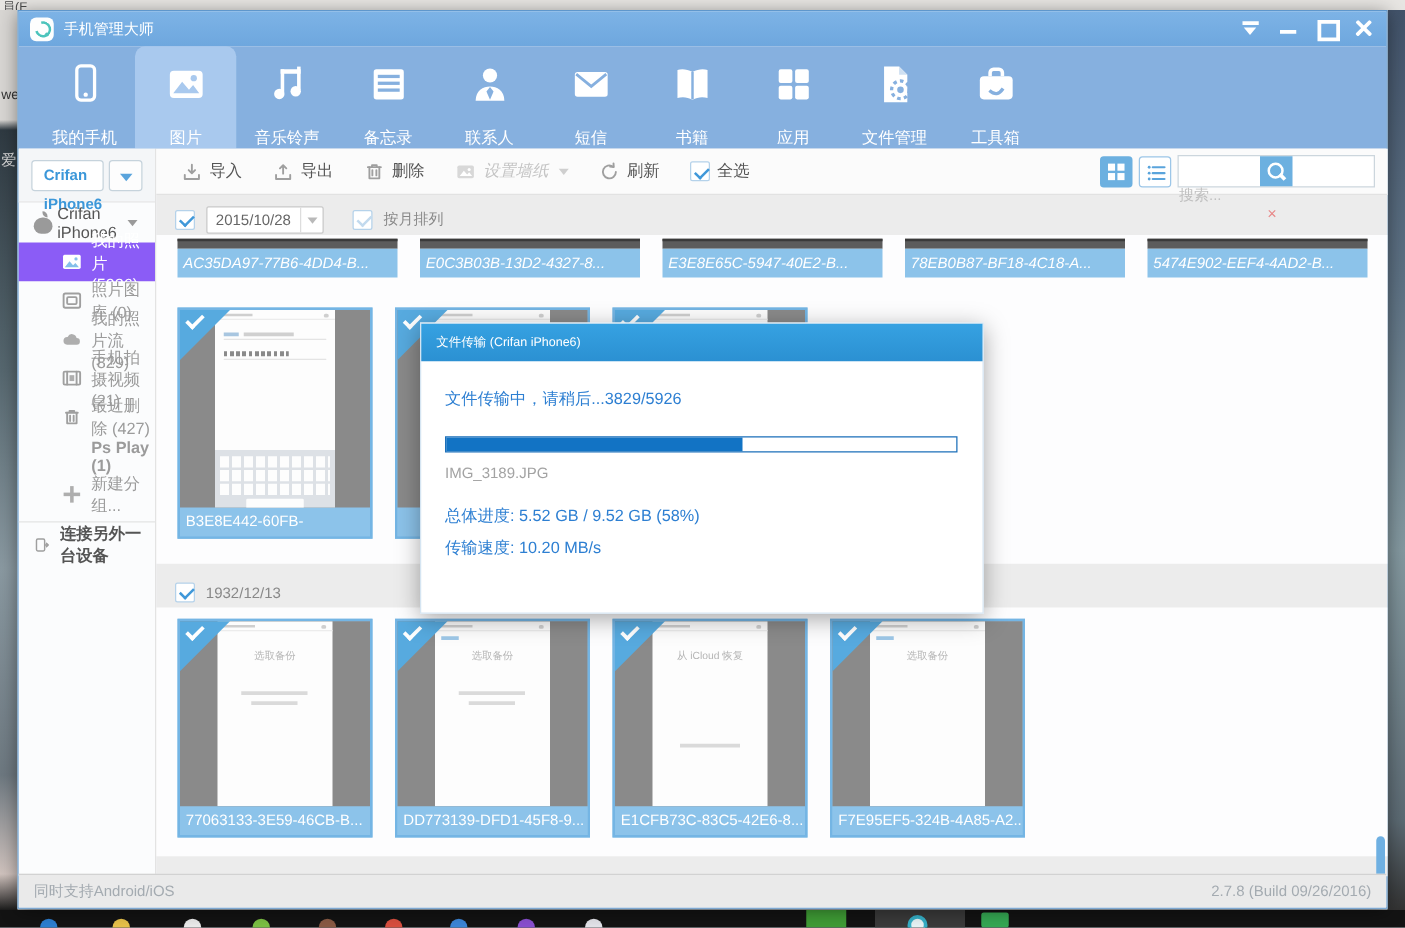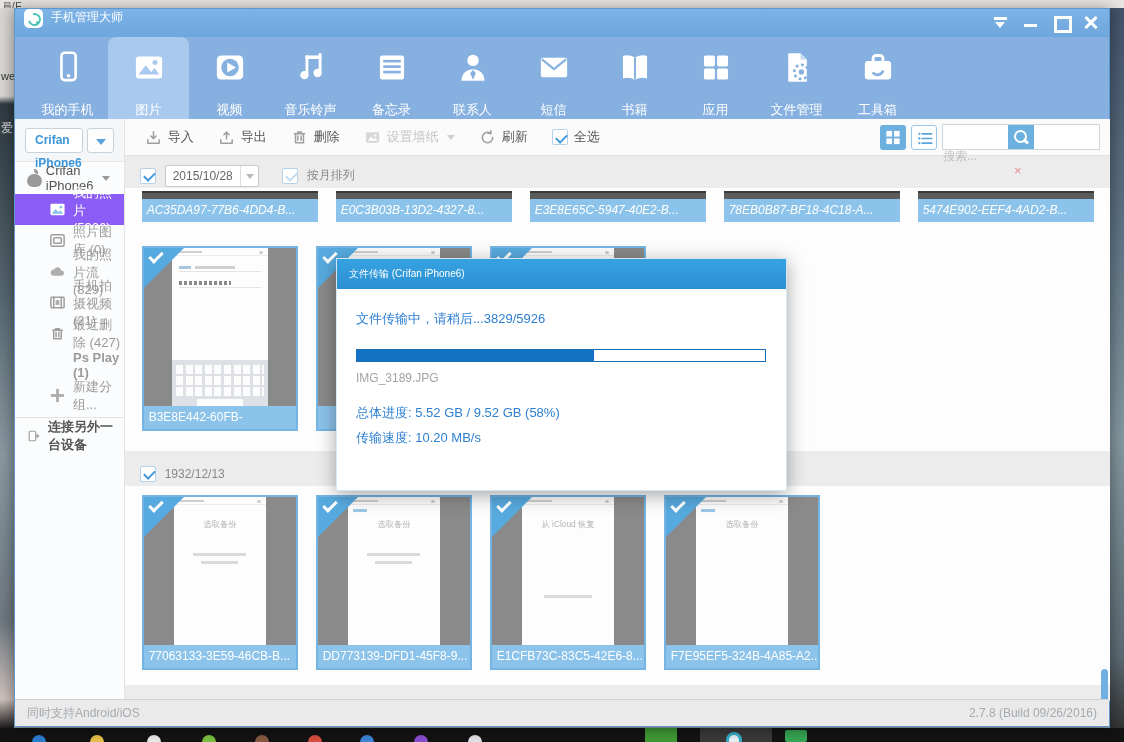--- a/index.html
+++ b/index.html
@@ -16,21 +16,21 @@
   .taskbar { position:absolute; left:0; top:728px; width:1124px; height:14px; background:#131313; overflow:hidden; }
   .tb-dot { position:absolute; top:7px; width:14px; height:14px; border-radius:50%; }
   .tb-block-green { position:absolute; left:645px; top:0; width:32px; height:14px; background:#3f9c35; }
   .tb-block-active { position:absolute; left:700px; top:0; width:72px; height:14px; background:#3a3a3a; }
   .tb-block-active .cam { position:absolute; left:26px; top:4px; width:16px; height:16px; border-radius:50%; background:#e8f4f6; border:3px solid #35b0c8; }
   .tb-block-green2 { position:absolute; left:785px; top:2px; width:22px; height:12px; background:#35a853; border-radius:2px; }
 
   
   .app-window { position:absolute; left:14px; top:8px; width:1096px; height:719px; background:#fff; border:1px solid #5f97cc; box-shadow:0 2px 14px rgba(0,0,0,.45); }
 
-  .titlebar { position:absolute; left:0; top:0; width:100%; height:28px; background:linear-gradient(#7db3e6,#6ea7de); display:flex; padding-left:9px; }
+  .titlebar { position:absolute; left:0; top:0; width:100%; height:28px; background:linear-gradient(#7db3e6,#6ea7de); display:flex; align-items:center; padding-left:9px; }
   .app-logo { width:19px; height:19px; background:#fdfefe; border-radius:5px; position:relative; }
   .app-logo::before { content:''; position:absolute; left:3.5px; top:3.5px; width:9px; height:9px; border:2px solid #4cc4bc; border-radius:50%; transform:rotate(30deg); border-left-color:transparent; }
   .app-logo::after { content:''; position:absolute; right:4px; bottom:4px; width:3px; height:3px; background:#4cc4bc; border-radius:50%; }
   .win-title { color:#fff; font-size:12px; margin-left:8px; }
   .win-controls { position:absolute; right:8px; top:4px; display:flex; gap:10px; align-items:center; }
   .wc { width:20px; height:18px; position:relative; cursor:pointer; }
   .wc-skin::before { content:''; position:absolute; left:3px; top:4px; width:13px; height:2.5px; background:#fff; }
   .wc-skin::after { content:''; position:absolute; left:4px; top:9px; border-left:5.5px solid transparent; border-right:5.5px solid transparent; border-top:6px solid #fff; }
   .wc-min::before { content:''; position:absolute; left:3px; top:11px; width:13px; height:3px; background:#fff; }
   .wc-max::before { content:''; position:absolute; left:3px; top:3px; width:12px; height:11px; border:3px solid #fff; }
@@ -64,21 +64,21 @@
   .side-item.active { background:#8b5cf6; color:#fff; }
   .side-item.noicon { padding-left:58px;font-weight:bold; }
   .connect-row { display:flex; align-items:center; height:36px; margin-top:6px; border-top:1px solid #e4e4e4; padding-left:12px; color:#555; font-weight:bold; cursor:pointer; }
   .connect-row svg { width:18px; height:18px; margin-right:8px; }
 
   
   .content { flex:1; height:100%; display:flex; flex-direction:column; background:#ececec; }
   .action-toolbar { height:37px; background:#fbfbfb; border-bottom:1px solid #e2e2e2; display:flex; align-items:center; padding:0 10px 0 20px; gap:24px; flex:none; }
   .act-btn { display:flex; align-items:center; gap:6px; font-size:13px; color:#555; cursor:pointer; white-space:nowrap; }
   .act-btn svg { width:17px; height:17px; }
-  .act-btn.disabled { color:#c4c4c4; cursor:default; }
+  .act-btn.disabled { color:#c4c4c4; cursor:default;font-style:italic; }
   .dd-caret { border-left:4px solid transparent; border-right:4px solid transparent; border-top:5px solid #cfcfcf; margin-left:2px; }
   .cb { width:16px; height:16px; background:#fff; border:1px solid #b5d2ea; border-radius:2px; position:relative; cursor:pointer; flex:none; }
   .cb::after { content:''; position:absolute; left:3px; top:3.5px; width:9px; height:5px; border-left:2.6px solid #3f98d9; border-bottom:2.6px solid #3f98d9; transform:rotate(-45deg); }
   .cb.pale::after { border-color:#c2daee; }
   .toolbar-right { margin-left:auto; display:flex; align-items:center; gap:5px; }
   .view-btn { width:26px; height:25px; border-radius:3px; position:relative; cursor:pointer; }
   .view-grid { background:#6cb0e0; }
   .view-grid svg, .view-list svg { position:absolute; left:4px; top:4px; width:18px; height:17px; }
   .view-list { background:#fff; border:1px solid #9cc6e8; }
   .search-box { width:158px; height:26px; background:#fff; border:1px solid #ccd6dd; display:flex; align-items:center;flex-direction:column; }
@@ -200,28 +200,20 @@
     <div class="nav-tab active">
       <svg viewBox="0 0 32 32">
           <rect x="4" y="6" width="24" height="20" rx="3" fill="#fff"></rect>
           <circle cx="21.5" cy="11.5" r="2.3" fill="#a9c9ee"></circle>
           <path d="M6.5 22.5 l6.5-8.5 5 6 3-3.5 4.5 6z" fill="#a9c9ee"></path>
         </svg>
       <span class="nav-label">图片</span>
     </div>
     <div class="nav-tab">
       <svg viewBox="0 0 32 32">
-          <rect x="4" y="5" width="24" height="22" rx="4" fill="#fff"></rect>
-          <circle cx="16" cy="16" r="8" fill="#86b0df"></circle>
-          <path d="M13.5 11.5 l8 4.5 -8 4.5z" fill="#fff"></path>
-        </svg>
-      <span class="nav-label">视频</span>
-    </div>
-    <div class="nav-tab">
-      <svg viewBox="0 0 32 32">
           <rect x="11" y="5" width="2.6" height="17" fill="#fff"></rect>
           <rect x="23" y="3" width="2.6" height="17" fill="#fff"></rect>
           <path d="M11 5 h14.6 v3.2 H11z" fill="#fff"></path>
           <circle cx="10" cy="23" r="3.8" fill="#fff"></circle>
           <circle cx="22" cy="21" r="3.8" fill="#fff"></circle>
         </svg>
       <span class="nav-label">音乐铃声</span>
     </div>
     <div class="nav-tab">
       <svg viewBox="0 0 32 32">

